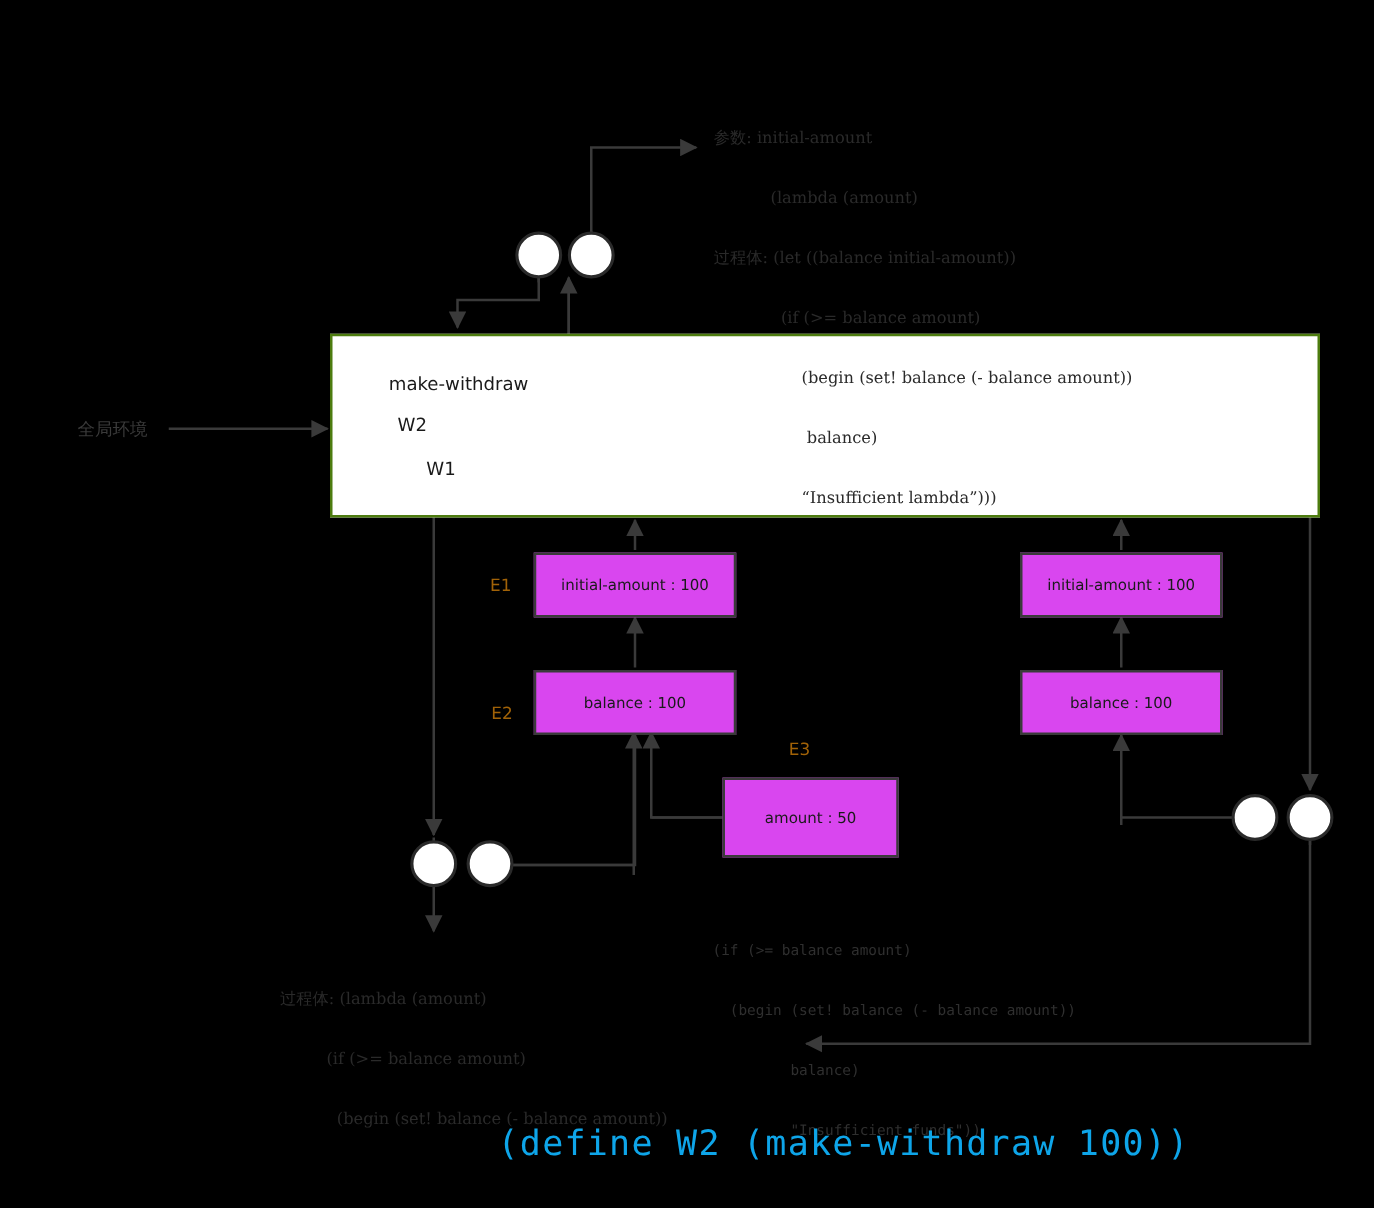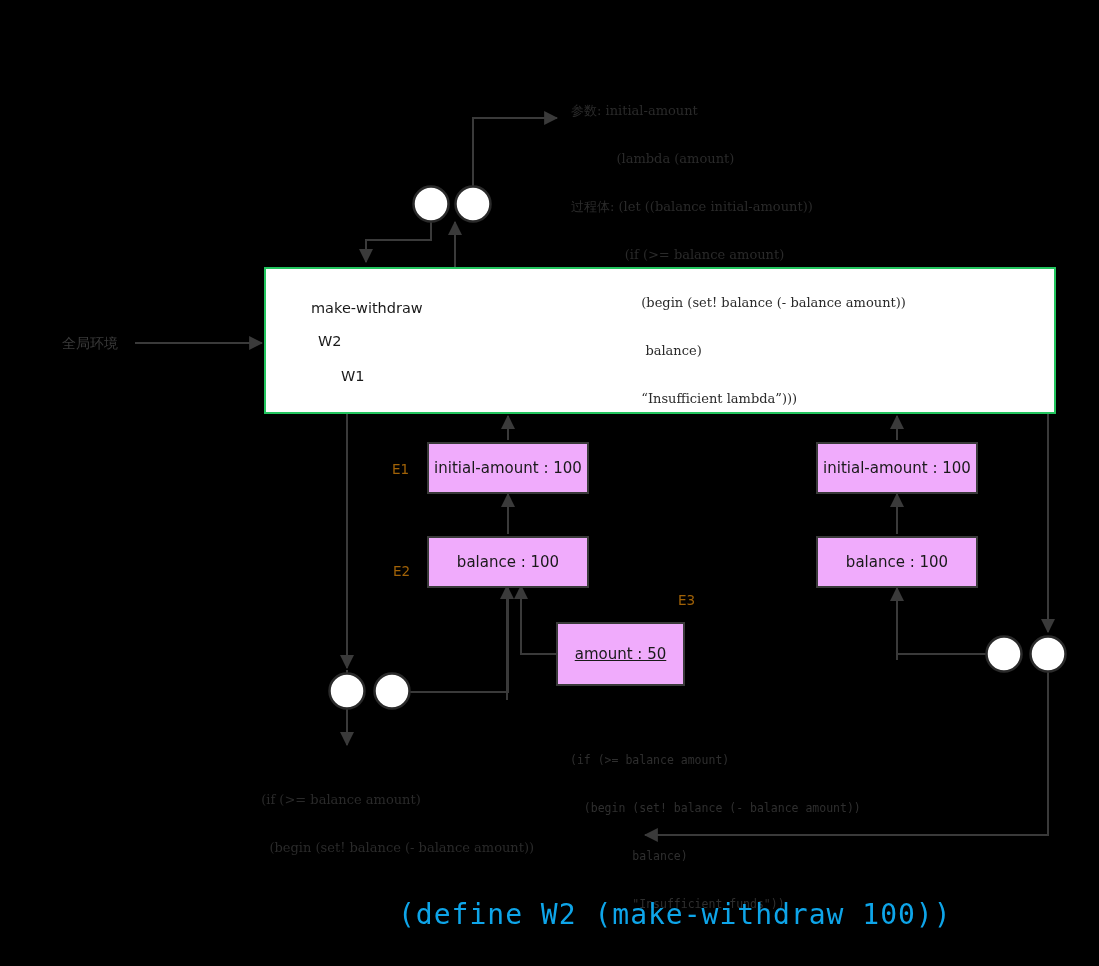--- a/index.html
+++ b/index.html
@@ -1,28 +1,28 @@
 <!DOCTYPE html>
 <html><head>
 <meta charset="utf-8">
 <style>
   html,body{margin:0;padding:0;background:#000;}
   body{width:1099px;height:966px;overflow:hidden;
        font-family:"DejaVu Sans","Liberation Sans",sans-serif;}
   #stage{position:relative;width:1099px;height:966px;background:#000000;}
   svg#wires{position:absolute;left:0;top:0;width:1099px;height:966px;}
 
-  .envbox{position:absolute;background:#ffffff;border:2px solid #22c55e;
+  .envbox{position:absolute;background:#ffffff;border:2px solid #4d7c0f;
           box-sizing:border-box;}
   .envbox .frametext{position:absolute;color:#1a1a1a;font-size:14.5px;
           white-space:nowrap;}
 
-  .binding{position:absolute;background:#f0abfc;border:2px solid #3a3a3a;
+  .binding{position:absolute;background:#d946ef;border:2px solid #3a3a3a;
            box-sizing:border-box;display:flex;align-items:center;
-           justify-content:center;color:#1a1a1a;font-size:15px;
+           justify-content:center;color:#1a1a1a;font-size:12px;
            white-space:nowrap;}
 
   .envlabel{position:absolute;color:#a16207;font-size:13.5px;white-space:nowrap;}
 
   .code{position:absolute;color:#2a2a2a;font-size:13px;line-height:16px;
         white-space:pre;font-family:"DejaVu Serif","Liberation Serif",serif;}
   .code.mono{font-family:"DejaVu Sans Mono","Liberation Mono",monospace;
         color:#2f2f2f;font-size:11.5px;line-height:16px;}
 
   .cnlabel{position:absolute;color:#3a3a3a;font-size:14px;white-space:nowrap;}
@@ -115,41 +115,42 @@
     <span class="frametext" style="left:52px;top:64px;">W2</span>
     <span class="frametext" style="left:52px;top:99px;margin-left:23px;">W1</span>
   </div>
 
   <span class="cnlabel" style="left:62px;top:335px;">全局环境</span>
 
   <div class="binding" style="left:427px;top:442px;width:162px;height:52px;">initial-amount : 100</div>
 
   <div class="binding" style="left:427px;top:536px;width:162px;height:52px;">balance : 100</div>
 
-  <div class="binding" style="left:556px;top:622px;width:129px;height:64px;text-decoration:underline;">amount : 50</div>
+  <div class="binding" style="left:578px;top:622px;width:141px;height:64px;">amount : 50</div>
 
   <div class="binding" style="left:816px;top:442px;width:162px;height:52px;">initial-amount : 100</div>
 
   <div class="binding" style="left:816px;top:536px;width:162px;height:52px;">balance : 100</div>
 
   <span class="envlabel" style="left:392px;top:461px;">E1</span>
   <span class="envlabel" style="left:393px;top:551px;margin-top:12px;">E2</span>
-  <span class="envlabel" style="left:678px;top:592px;">E3</span>
+  <span class="envlabel" style="left:631px;top:592px;">E3</span>
 
   <div class="code" style="left:571px;top:71px;">
     <div>参数: initial-amount</div>
     <div>           (lambda (amount)</div>
     <div>过程体: (let ((balance initial-amount))</div>
     <div>             (if (&gt;= balance amount)</div>
     <div>                 (begin (set! balance (- balance amount))</div>
     <div>                  balance)</div>
     <div>                 “Insufficient lambda”)))</div>
   </div>
 
   <div class="code" style="left:224px;top:760px;">
+    <div>过程体: (lambda (amount)</div>
     <div>         (if (&gt;= balance amount)</div>
     <div>           (begin (set! balance (- balance amount))</div>
     
     
   </div>
 
   <div class="code mono" style="left:570px;top:720px;">
     <div>(if (&gt;= balance amount)</div>
     <div>  (begin (set! balance (- balance amount))</div>
     <div>         balance)</div>

